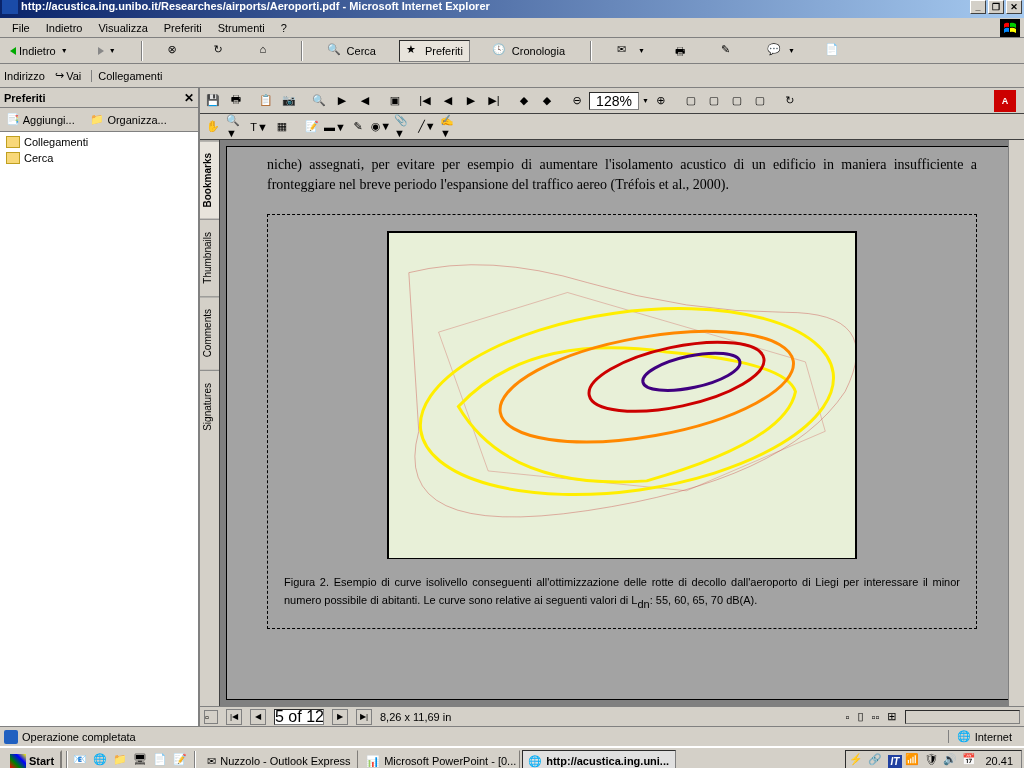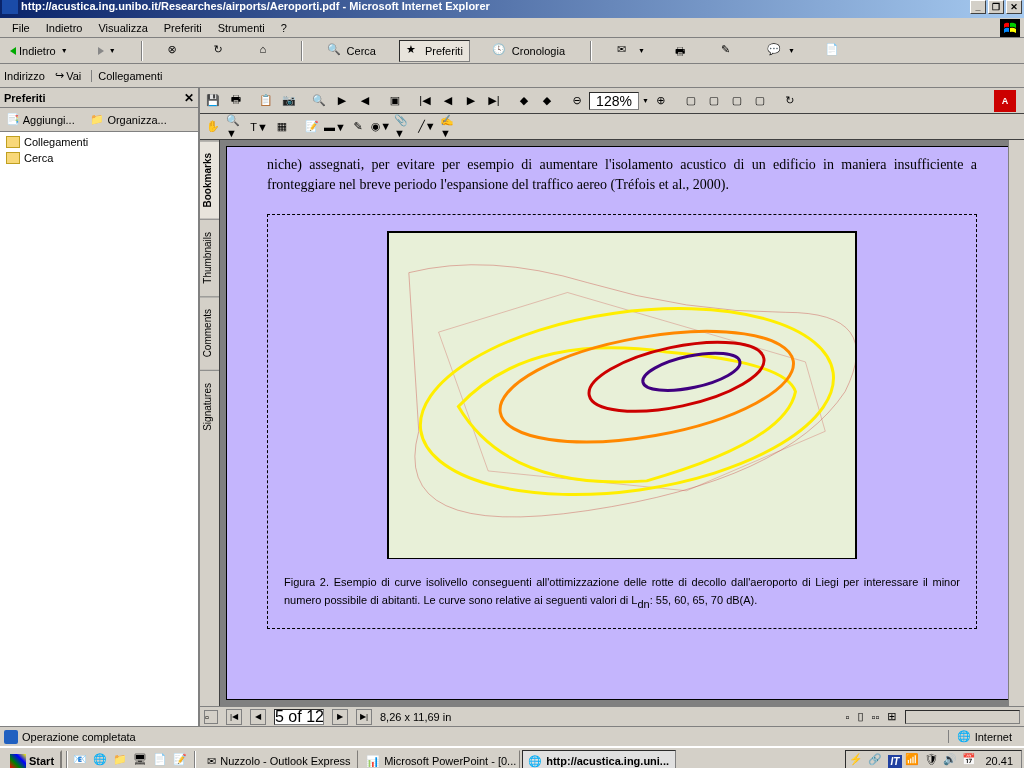--- a/index.html
+++ b/index.html
@@ -49,21 +49,21 @@
     .pdf-sep { width: 6px; }
     .zoom-input { width: 50px; height: 18px; background: white; border: 1px inset #808080; text-align: center; font-size: 14px; }
     .adobe-icon { width: 22px; height: 22px; background: #c00; color: white; display: flex; align-items: center; justify-content: center; font-size: 9px; font-weight: bold; margin-left: auto; margin-right: 6px; }
     
     .pdf-content-wrap { flex: 1; display: flex; background: #808080; }
     .pdf-tabs { width: 20px; background: #d4d0c8; display: flex; flex-direction: column; border-right: 1px solid #404040; }
     .pdf-tab { writing-mode: vertical-rl; transform: rotate(180deg); padding: 12px 2px; font-size: 10px; border-bottom: 1px solid #808080; text-align: center; cursor: default; background: #d4d0c8; }
     .pdf-tab.active { background: #e8e4dc; font-weight: bold; }
     
     .pdf-viewport { flex: 1; background: #808080; padding: 6px; overflow: hidden; position: relative; }
-    .pdf-page { background: #c4b5fd; width: 100%; height: 100%; padding: 8px 40px; position: relative; border: 1px solid #000; }
+    .pdf-page { background: #a3a3a3; width: 100%; height: 100%; padding: 8px 40px; position: relative; border: 1px solid #000; }
     .pdf-text { font-family: Georgia, serif; font-size: 14px; line-height: 1.4; text-align: justify; }
     .dashed-box { border: 1px dashed #000; padding: 16px; margin-top: 20px; }
     .map-image { width: 470px; height: 328px; border: 2px solid #000; margin: 0 auto; display: block; background: #d8e8c8; position: relative; }
     .map-overlay { position: absolute; inset: 0; }
     .caption { font-family: Georgia, serif; font-size: 13px; margin-top: 14px; text-align: justify; line-height: 1.4; }
     
     .pdf-scrollbar-v { width: 16px; background: #d4d0c8; border-left: 1px solid #808080; position: absolute; right: 0; top: 0; bottom: 0; }
     
     .pdf-statusbar { height: 20px; background: #d4d0c8; display: flex; align-items: center; padding: 0 4px; border-top: 1px solid #808080; font-size: 10px; gap: 8px; }
     .pdf-nav-btn { width: 16px; height: 16px; display: flex; align-items: center; justify-content: center; border: 1px solid #808080; background: #d4d0c8; font-size: 8px; }

